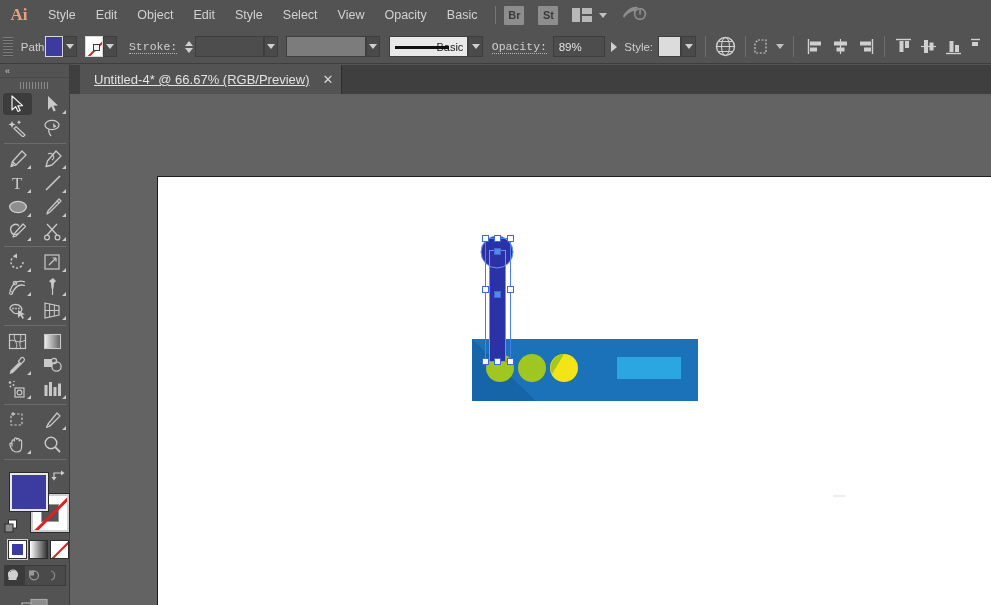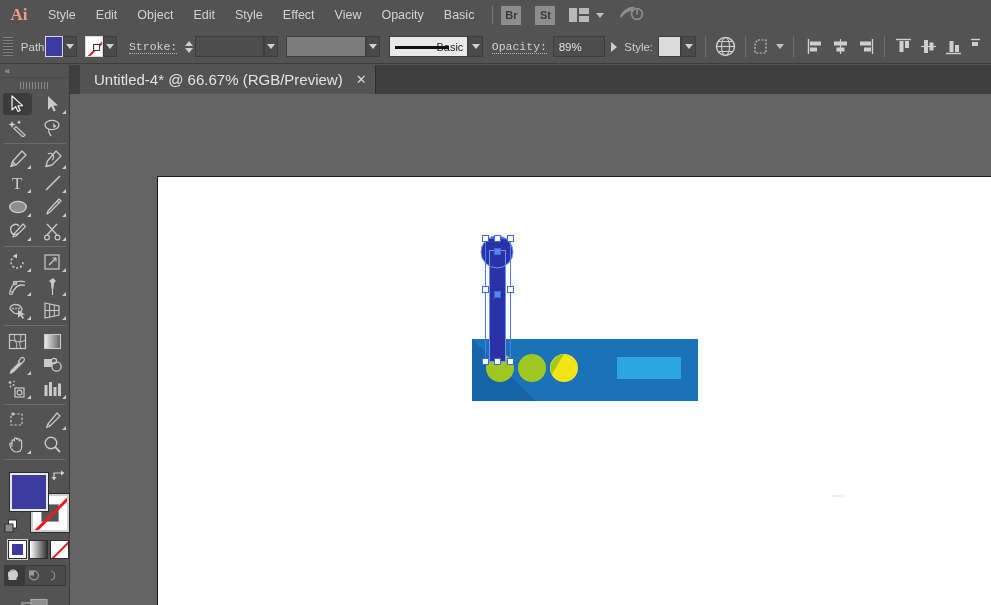--- a/index.html
+++ b/index.html
@@ -135,21 +135,21 @@
   #tabbar {
     position: absolute; left: 70px; top: 65px; width: 921px; height: 29px;
     background: #3f3f3f;
   }
   #doctab {
     position: absolute; left: 10px; top: 0; height: 29px;
     background: #535353;
     display: flex; align-items: center; padding: 0 8px 0 14px;
     border-right: 1px solid #2e2e2e;
   }
-  #doctab-title { color: #e2e2e2; font-size: 15px; white-space: nowrap; }
+  #doctab-title { color: #e2e2e2; font-size: 13px; white-space: nowrap; text-decoration: underline; }
   #doctab-close {
     color: #d6d6d6; font-size: 13px; margin-left: 13px; line-height: 1;
   }
 
   
   #toolpanel {
     position: absolute; left: 0; top: 64px; width: 70px; height: 541px;
     background: #535353; border-right: 1px solid #3d3d3d;
   }
   #tp-collapse {
@@ -255,21 +255,21 @@
 
 <div id="app">
 
   <div id="menubar">
     <div id="ai-logo">Ai</div>
     <div class="menu-item">Style</div>
     <div class="menu-item">Edit</div>
     <div class="menu-item">Object</div>
     <div class="menu-item">Edit</div>
     <div class="menu-item">Style</div>
-    <div class="menu-item">Effect</div>
+    <div class="menu-item">Select</div>
     <div class="menu-item">View</div>
     <div class="menu-item">Opacity</div>
     <div class="menu-item">Basic</div>
     <div id="menu-sep"></div>
     <div class="app-badge">Br</div>
     <div class="app-badge">St</div>
     <div id="ws-switch">
       <div id="ws-grid">
         <i class="a"></i>
           <i class="b"></i>

